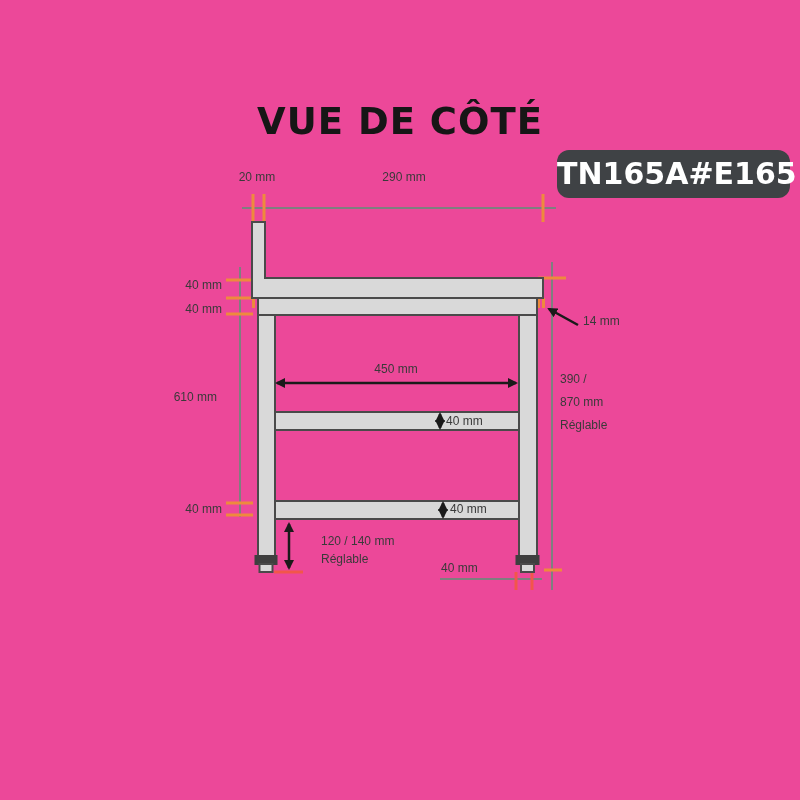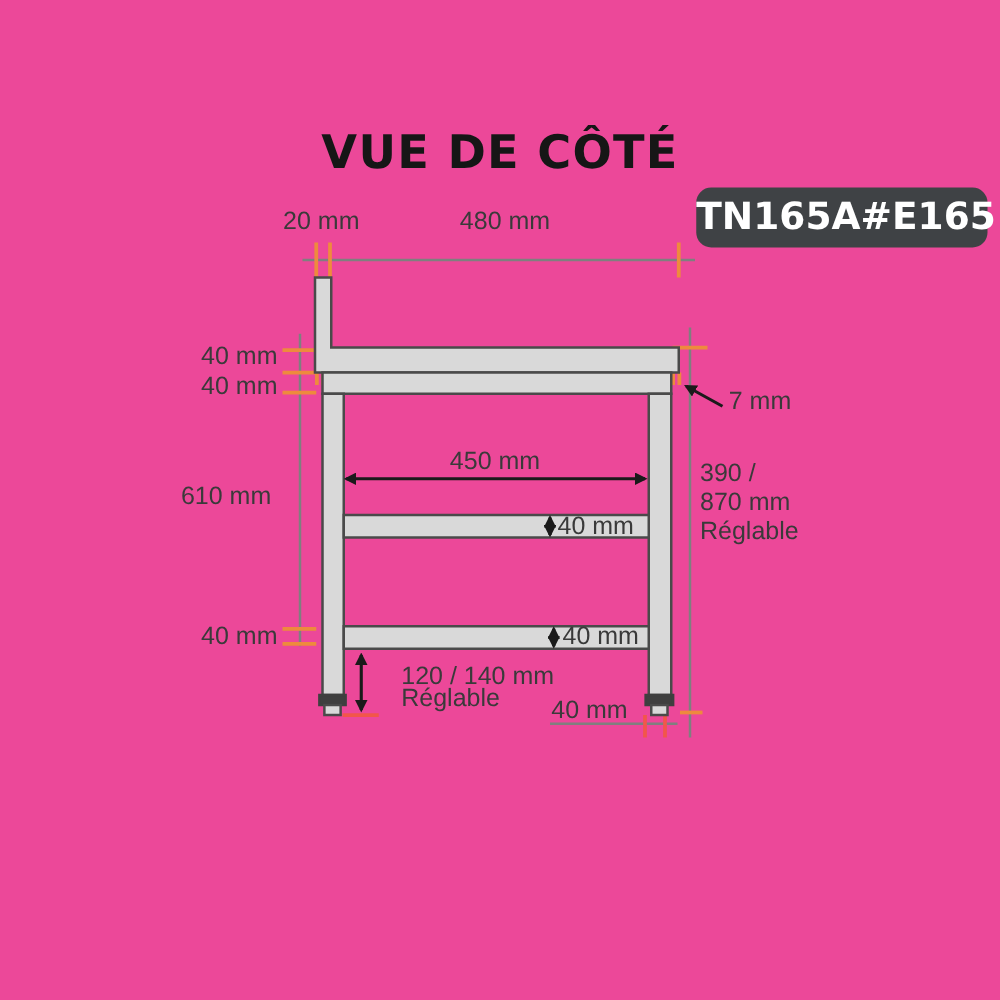--- a/index.html
+++ b/index.html
@@ -13,21 +13,21 @@
     font-family:"DejaVu Sans","Liberation Sans",sans-serif;
   }
   .badge{
     position:absolute;left:557px;top:150px;width:233px;height:48px;
     background:#3f4245;border-radius:12px;color:#ffffff;
     font-size:30px;font-weight:700;text-align:center;line-height:48px;
     font-family:"DejaVu Sans","Liberation Sans",sans-serif;
   }
   .drawing{position:absolute;left:0;top:0;}
   .dim{
-    position:absolute;color:#3a3a3a;font-size:20px;line-height:20px;
+    position:absolute;color:#3a3a3a;font-size:12px;line-height:20px;
     white-space:pre-line;
   }
   .dim.center{text-align:center;}
   .dim.right{text-align:right;}
   .dim.multi{line-height:23px;}
   .dim.multi-tight{line-height:18px;margin-left:24px;}
 </style>
 </head>
 <body>
 
@@ -90,29 +90,29 @@
     <g stroke="#1a1a1a" stroke-width="2.5" fill="none">
       <line x1="277" y1="383" x2="516" y2="383" marker-start="url(#ah)" marker-end="url(#ah)"></line>
       <line x1="440" y1="414" x2="440" y2="428" marker-start="url(#ah)" marker-end="url(#ah)"></line>
       <line x1="443" y1="503" x2="443" y2="517" marker-start="url(#ah)" marker-end="url(#ah)"></line>
       <line x1="289" y1="524" x2="289" y2="568" marker-start="url(#ah)" marker-end="url(#ah)"></line>
       <line x1="578" y1="325" x2="549" y2="309" marker-end="url(#ah)"></line>
     </g>
   </svg>
 
   <div class="dim center" style="left:218px;top:167px;width:78px;">20 mm</div>
-  <div class="dim center" style="left:352px;top:167px;width:104px;">480 mm</div>
+  <div class="dim center" style="left:352px;top:167px;width:104px;">290 mm</div>
   <div class="dim right" style="left:140px;top:275px;width:82px;">40 mm</div>
   <div class="dim right" style="left:140px;top:299px;width:82px;">40 mm</div>
   <div class="dim right" style="left:115px;top:387px;width:102px;">610 mm</div>
   <div class="dim right" style="left:140px;top:499px;width:82px;">40 mm</div>
   <div class="dim center" style="left:346px;top:359px;width:100px;">450 mm</div>
   <div class="dim" style="left:446px;top:411px;">40 mm</div>
   <div class="dim" style="left:450px;top:499px;">40 mm</div>
-  <div class="dim" style="left:583px;top:311px;">7 mm</div>
+  <div class="dim" style="left:583px;top:311px;">14 mm</div>
   <div class="dim multi" style="left:560px;top:368px;">390 /
 870 mm
 Réglable</div>
   <div class="dim multi-tight" style="left:297px;top:532px;">120 / 140 mm
 Réglable</div>
   <div class="dim" style="left:441px;top:558px;">40 mm</div>
 
 </div>
 
 </body></html>

